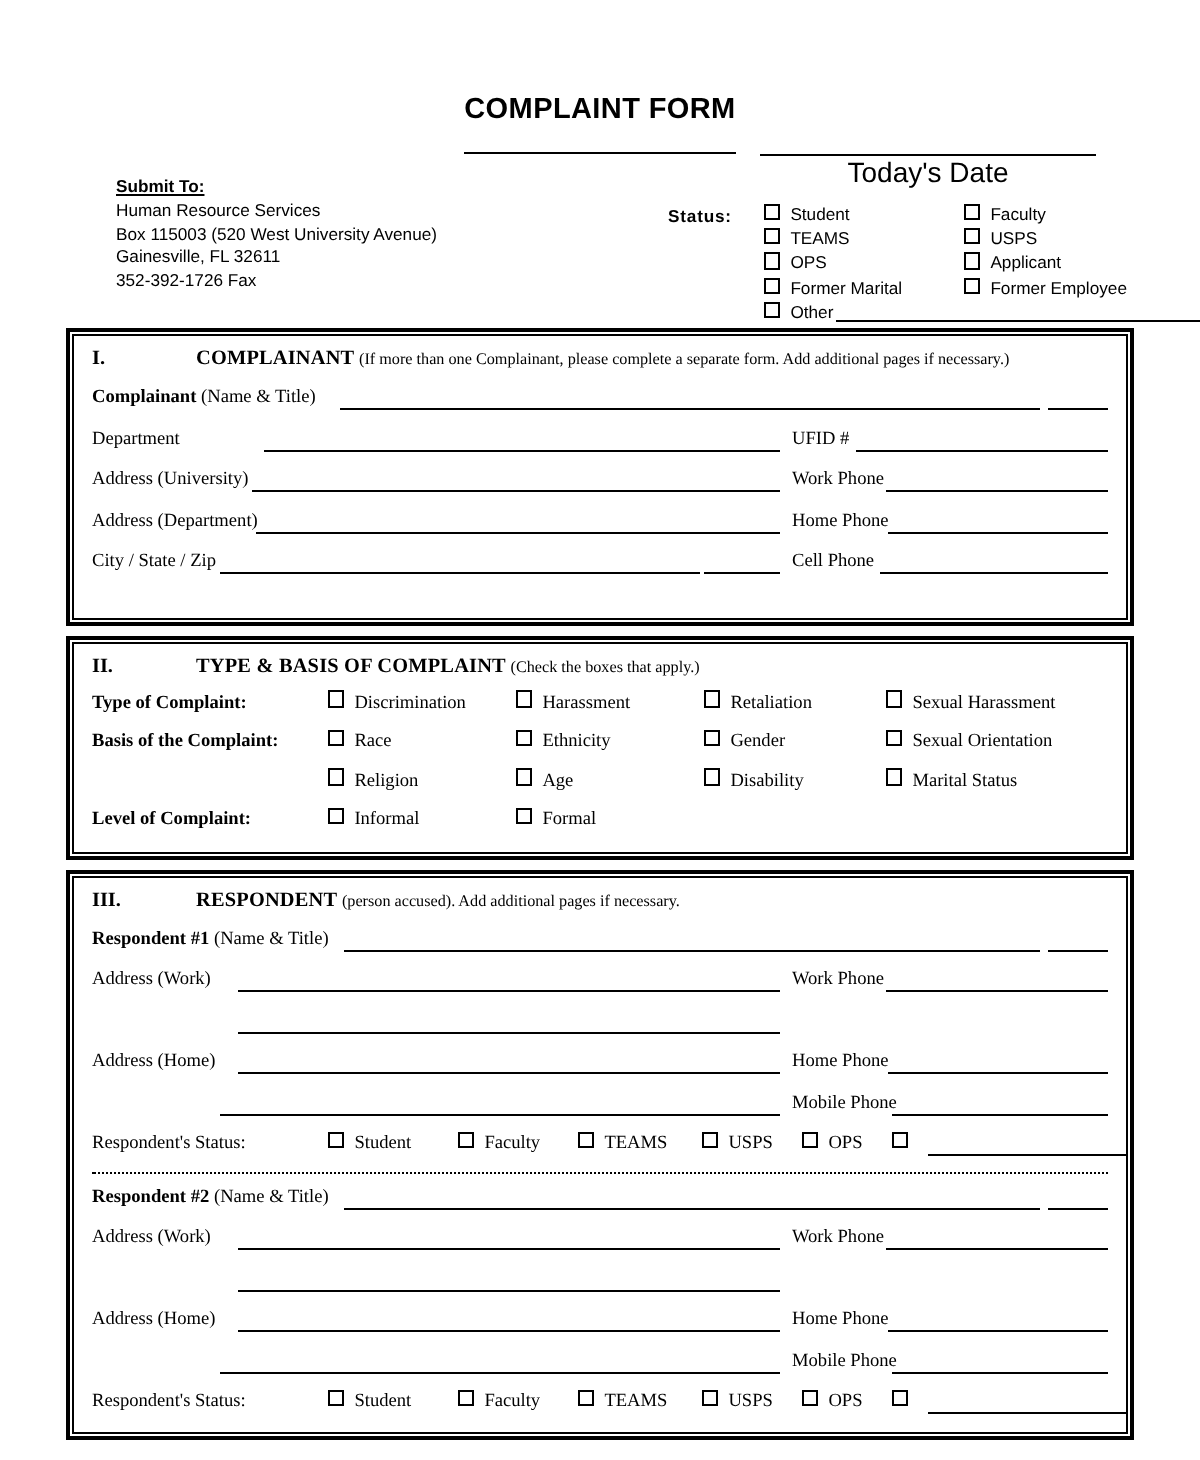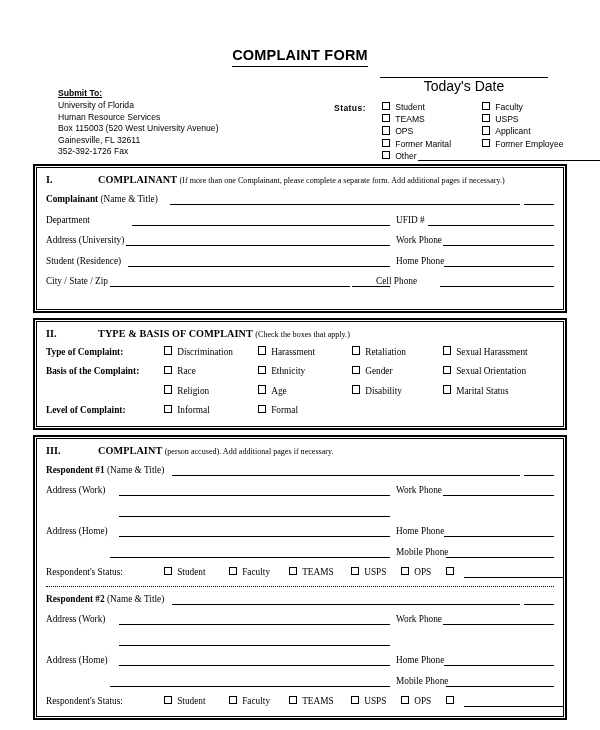--- a/index.html
+++ b/index.html
@@ -28,21 +28,21 @@
   .title {
     text-align: center;
     font-family: "Liberation Sans", sans-serif;
     font-weight: bold;
     font-size: 14.5px;
     letter-spacing: 0.2px;
     padding-top: 47px;
   }
   .title span {
     border-bottom: 1.6px solid #000;
-    padding-bottom: 3px;
+    padding-bottom: 13px;
   }
 
   
   .header {
     position: relative;
     margin: 14px 38px 0 58px;
     height: 82px;
     font-family: "Liberation Sans", sans-serif;
     font-size: 8.6px;
     line-height: 11.6px;
@@ -199,21 +199,20 @@
 <div class="page">
 
   <div class="title">
     <span>COMPLAINT FORM</span>
   </div>
 
   <div class="header">
 
     <div class="submit-to">
       <div class="lbl">Submit To:</div>
-      <div>University of Florida</div>
       <div>Human Resource Services</div>
       <div>Box 115003 (520 West University Avenue)</div>
       <div>Gainesville, FL  32611</div>
       <div>352-392-1726 Fax</div>
     </div>
 
     <div class="date-area">
       <div class="date-rule"></div>
       <div class="date-label">Today's Date</div>
     </div>
@@ -271,31 +270,31 @@
       </div>
 
       <div class="frow">
         <span class="fleft">Address (University)</span>
         <span class="rule" style="left:80px; width:264px;"></span>
         <span class="fright" style="left:350px;">Work Phone</span>
         <span class="rule" style="left:397px; right:0;"></span>
       </div>
 
       <div class="frow">
-        <span class="fleft">Student (Residence)</span>
+        <span class="fleft">Address (Department)</span>
         <span class="rule" style="left:82px; width:262px;"></span>
         <span class="fright" style="left:350px;">Home Phone</span>
         <span class="rule" style="left:398px; right:0;"></span>
       </div>
 
       <div class="frow">
         <span class="fleft">City / State / Zip</span>
         <span class="rule" style="left:64px; width:240px;"></span>
         <span class="rule" style="left:306px; width:38px;"></span>
-        <span class="fright" style="left:330px;">Cell Phone</span>
+        <span class="fright" style="left:350px;">Cell Phone</span>
         <span class="rule" style="left:394px; right:0;"></span>
       </div>
     </div>
   </div>
 
   <div class="section" style="margin-top:11px;">
     <div class="sec-inner" style="padding-bottom:5px;">
       <div class="sec-head">
         <span class="sec-num">II.</span><span class="sec-title">TYPE &amp; BASIS OF COMPLAINT</span> <span class="sec-note">(Check the boxes that apply.)</span>
       </div>
@@ -328,21 +327,21 @@
         <span class="glabel">Level of Complaint:</span>
         <span class="gcol gc0"><span class="cb"></span><span>Informal</span></span>
         <span class="gcol gc1"><span class="cb"></span><span>Formal</span></span>
       </div>
     </div>
   </div>
 
   <div class="section" style="margin-top:11px;">
     <div class="sec-inner" style="padding-bottom:4px;">
       <div class="sec-head">
-        <span class="sec-num">III.</span><span class="sec-title">COMPLAINT</span> <span class="sec-note">(person accused).   Add additional pages if necessary.</span>
+        <span class="sec-num">III.</span><span class="sec-title">RESPONDENT</span> <span class="sec-note">(person accused).   Add additional pages if necessary.</span>
       </div>
 
       <div class="frow">
         <span class="fleft"><b>Respondent #1</b> <span>(Name &amp; Title)</span></span>
         <span class="rule" style="left:126px; right:34px;"></span>
         <span class="rule thick" style="right:0; width:30px;"></span>
       </div>
 
       <div class="frow">
         <span class="fleft">Address (Work)</span>

